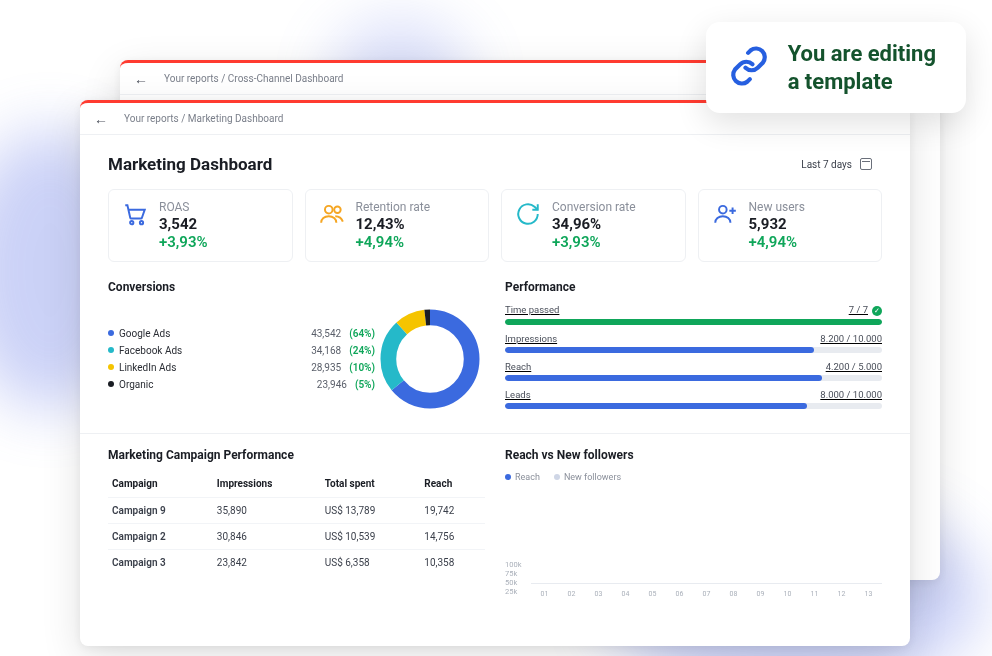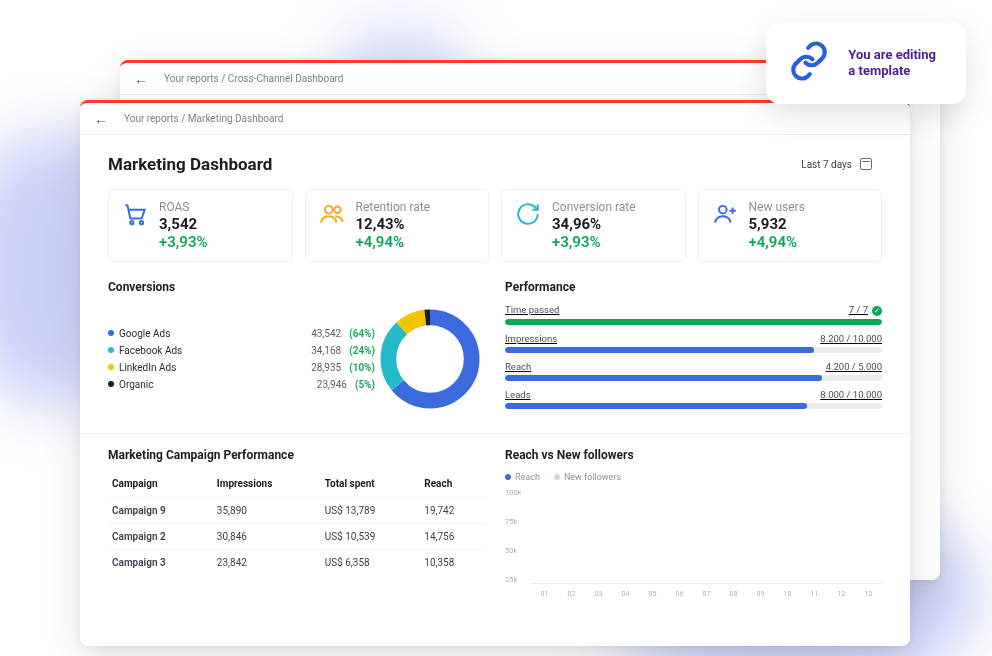--- a/index.html
+++ b/index.html
@@ -107,40 +107,40 @@
 .divider{height:1px;background:#eef0f3;margin:0 -28px 14px -28px;}
 
 .tbl { width:100%; font-size:10px; border-collapse:collapse;}
 .tbl th { text-align:left; font-weight:700; color:#1a1d24; padding:6px 4px 8px 4px;}
 .tbl td { padding:7px 4px; color:#3a3f4a; border-top:1px solid #f2f4f7;}
 .tbl td:first-child{font-weight:600;}
 
 .chart-legend{display:flex;gap:14px;font-size:9px;color:#8a8f9a;margin-bottom:6px;}
 .chart-legend .li{display:flex;align-items:center;gap:4px;}
 .chart-wrap{height:110px;position:relative;}
-.ylabels{position:absolute;left:0;top:0;bottom:14px;display:flex;flex-direction:column;justify-content:space-between;font-size:7.5px;color:#aab0ba;}
+.ylabels{position:absolute;left:0;top:0;bottom:2px;display:flex;flex-direction:column;justify-content:flex-end;font-size:7.5px;color:#aab0ba;}
 .plot{position:absolute;left:26px;right:0;top:0;bottom:14px;display:flex;align-items:flex-end;gap:2px;border-bottom:1px solid #e8ebf0;}
 .col{flex:1;display:flex;flex-direction:column;justify-content:flex-end;align-items:center;position:relative;}
 .area-peak{position:absolute;left:0;right:0;bottom:0;background:#e3e9f8;clip-path:polygon(50% 0,100% 100%,0 100%);}
 .bar{width:70%;background:#3b6adf;position:relative;z-index:1;}
 .xlabels{position:absolute;left:26px;right:0;bottom:0;display:flex;font-size:7px;color:#aab0ba;}
 .xlabels span{flex:1;text-align:center;}
 
 .toast {
   position: absolute;
   right: 26px; top: 22px;
   background: #fff;
   border-radius: 14px;
   box-shadow: 0 10px 32px rgba(0,0,0,0.12);
   padding: 18px 30px 18px 22px;
   display:flex; align-items:center; gap:18px;
   z-index:100;
 }
 .toast-icon svg{width:42px;height:42px;}
-.toast-text{font-size:13px;font-weight:700;line-height:1.25;color:#4c1d95;}
+.toast-text{font-size:22px;font-weight:700;line-height:1.25;color:#14532d;}
 </style>
 </head>
 <body>
 
 <div class="blob b1"></div>
 <div class="blob b2"></div>
 <div class="blob b3"></div>
 <div class="blob b4"></div>
 
 <div class="window back">

